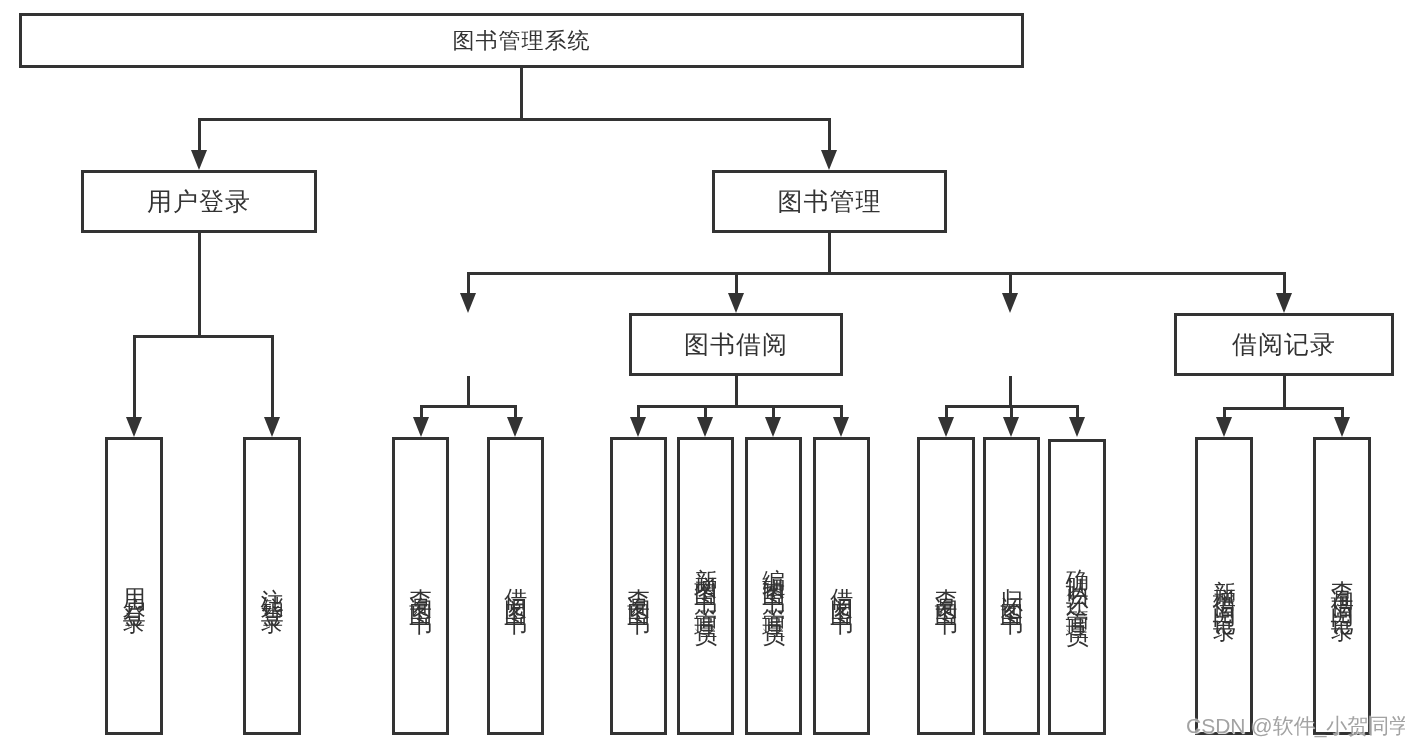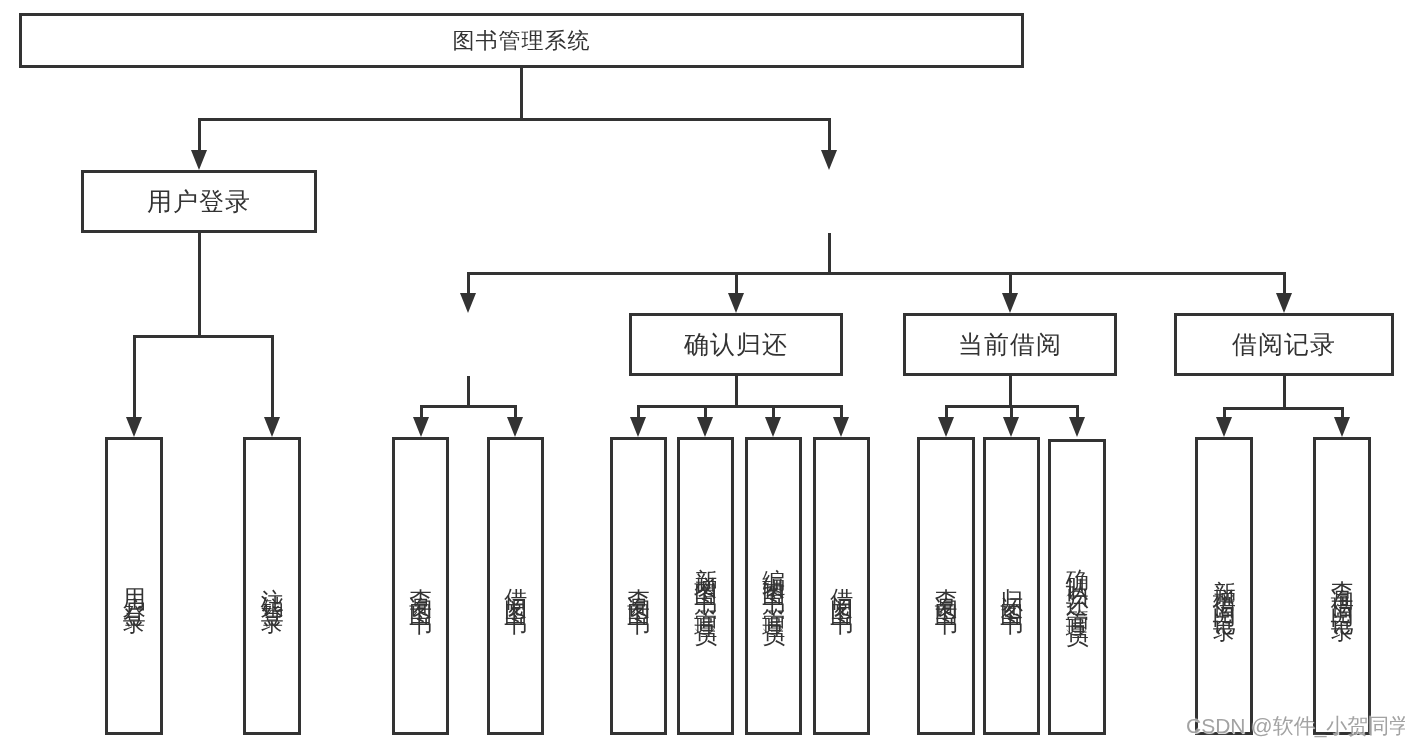--- a/index.html
+++ b/index.html
@@ -50,23 +50,23 @@
   }
 </style>
 </head>
 <body>
 
 <div class="canvas">
 
   <div class="box root-box" style="left:19px;top:13px;width:1005px;height:55px;">图书管理系统</div>
 
   <div class="box header-box" style="left:81px;top:170px;width:236px;height:63px;">用户登录</div>
+  <div class="box header-box" style="left:712px;top:170px;width:235px;height:63px;">图书管理</div>
 
-  <div class="box header-box" style="left:629px;top:313px;width:214px;height:63px;">确认归还</div>
-  <div class="box header-box" style="left:903px;top:313px;width:214px;height:63px;">当前借阅</div>
+  <div class="box header-box" style="left:629px;top:313px;width:214px;height:63px;">图书借阅</div>
   <div class="box header-box" style="left:1174px;top:313px;width:220px;height:63px;">借阅记录</div>
 
   <div class="box vbox" style="left:105px;top:437px;width:58px;height:298px;">用户登录</div>
   <div class="box vbox" style="left:243px;top:437px;width:58px;height:298px;">注销登录</div>
 
   <div class="box vbox" style="left:392px;top:437px;width:57px;height:298px;">查询图书</div>
   <div class="box vbox" style="left:487px;top:437px;width:57px;height:298px;">借阅图书</div>
 
   <div class="box vbox" style="left:610px;top:437px;width:57px;height:298px;">查询图书</div>
   <div class="box vbox" style="left:677px;top:437px;width:57px;height:298px;">新增图书（管理员）</div>

